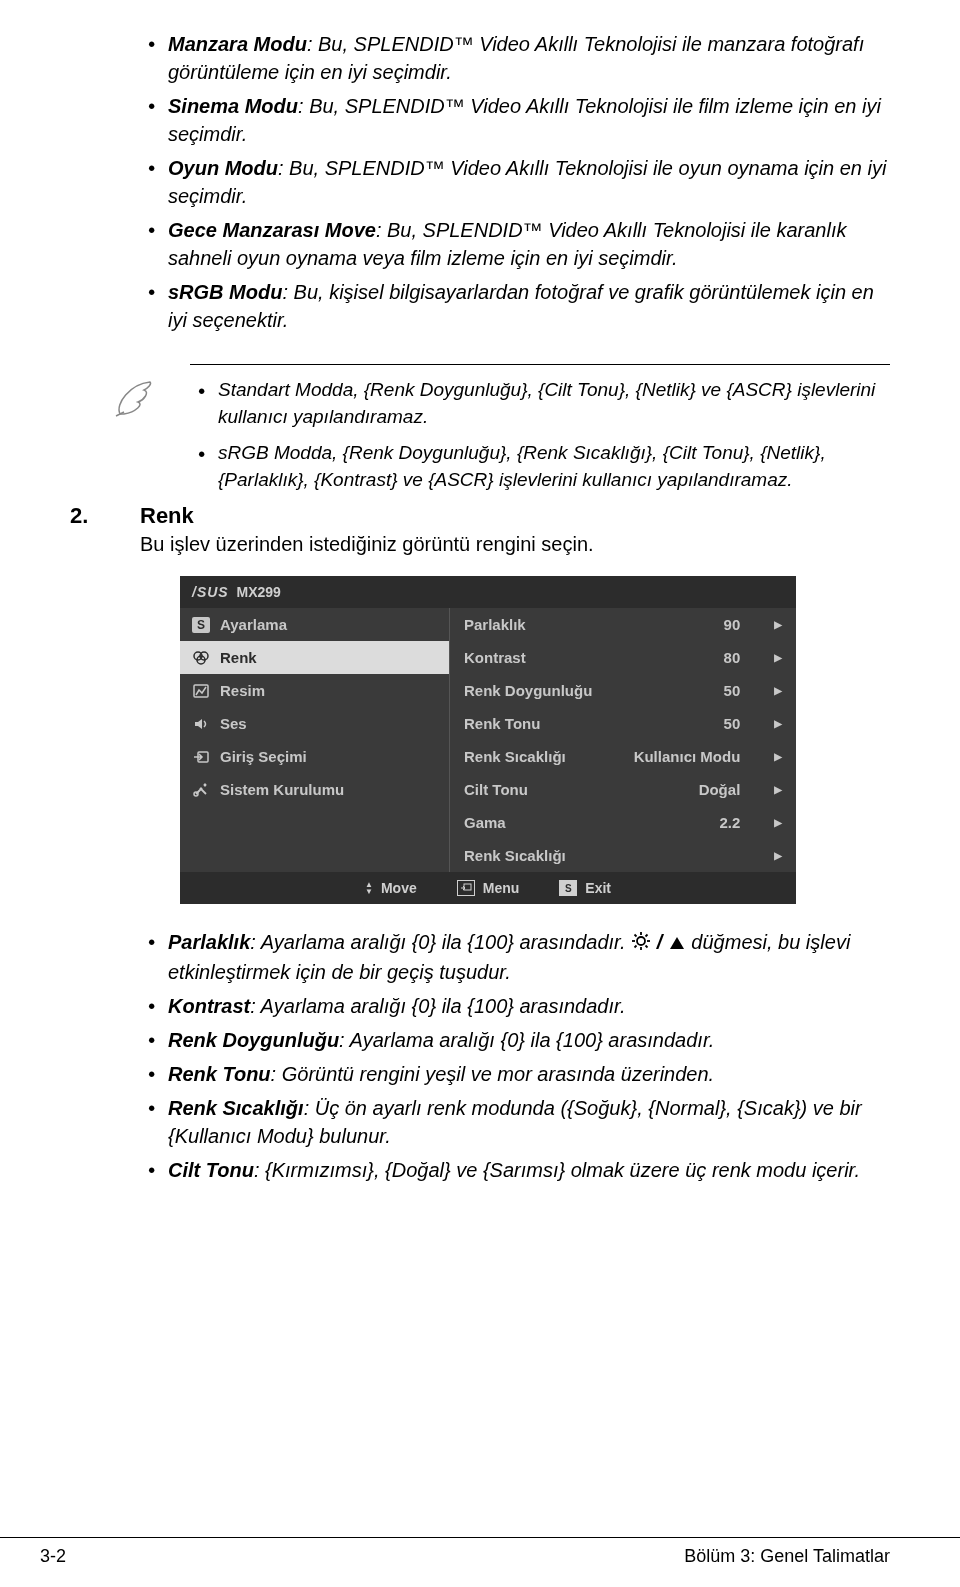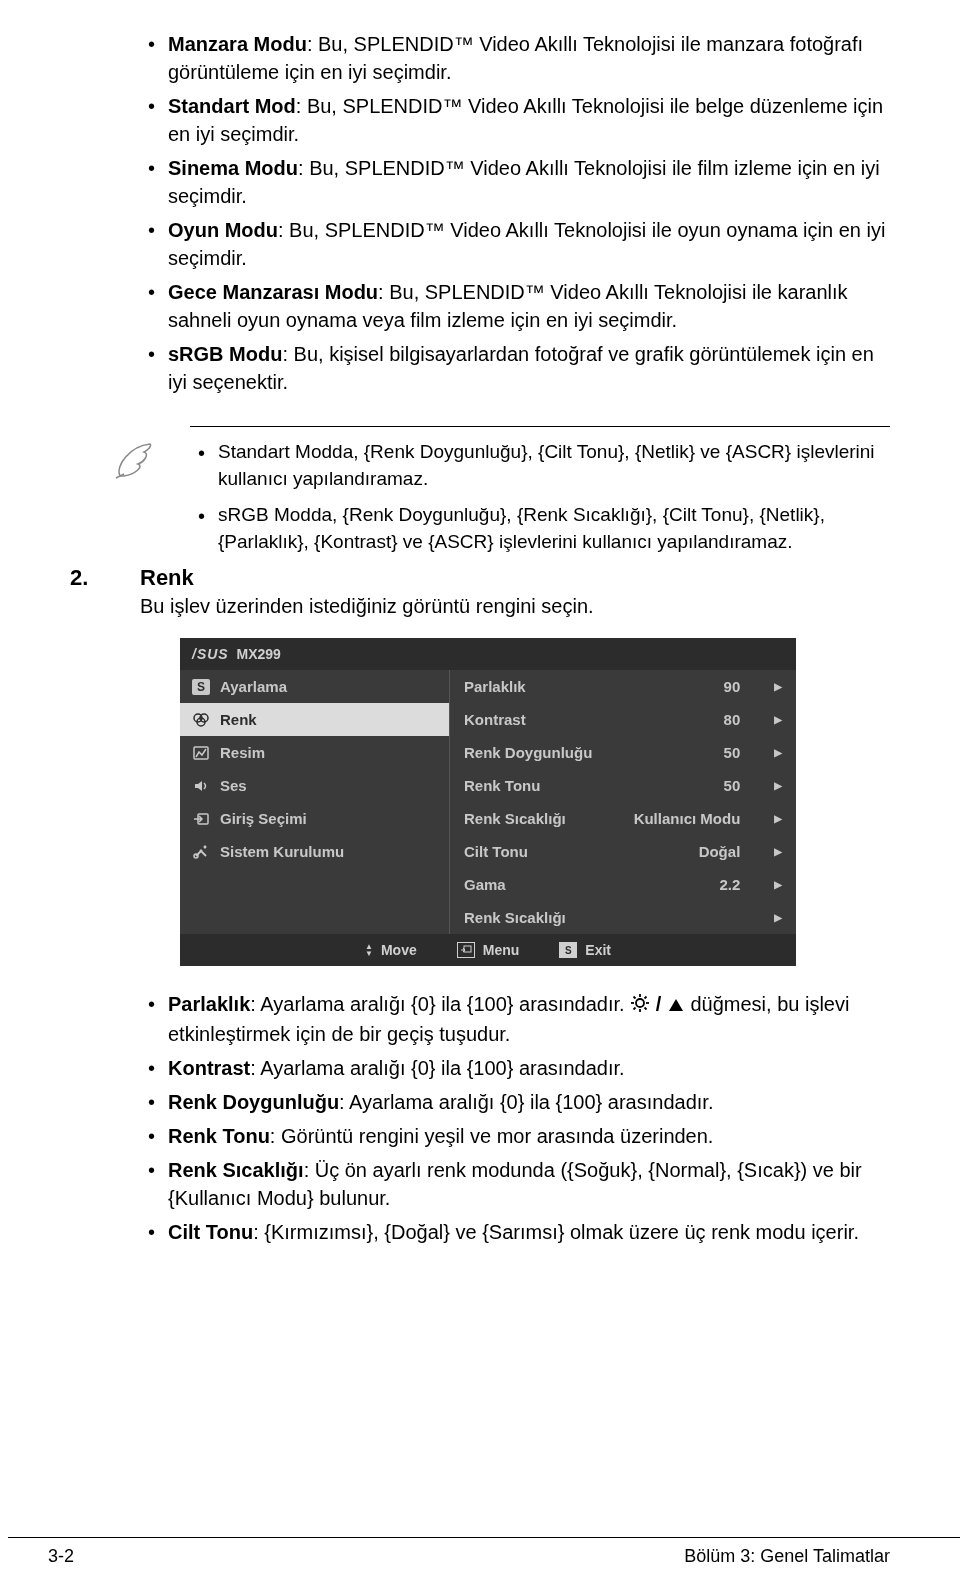--- a/index.html
+++ b/index.html
@@ -5,21 +5,21 @@
   * { margin: 0; padding: 0; box-sizing: border-box; }
   body {
     font-family: Arial, Helvetica, sans-serif;
     background: #fff;
     color: #000;
     width: 960px;
     min-height: 1587px;
     position: relative;
     padding: 30px 70px 60px 70px;
   }
-  .bullet-list { list-style: none; }
+  .bullet-list { list-style: none; font-style: italic; }
   .bullet-list li {
     position: relative;
     padding-left: 28px;
     font-size: 20px;
     line-height: 1.4;
     margin-bottom: 6px;
   }
   .bullet-list li::before {
     content: "•";
     position: absolute;
@@ -126,42 +126,41 @@
   }
   .osd-footer-item { display: flex; align-items: center; gap: 8px; }
   .footer-icon-box {
     display:inline-flex; align-items:center; justify-content:center;
     width:18px; height:16px; border:1px solid #d0d0d0;
     font-size:10px;
   }
   .page-footer {
     position: absolute;
     bottom: 20px;
-    left: 8px;
+    left: 0;
     right: 0;
     border-top: 1px solid #000;
     padding: 8px 70px 0 40px;
     display: flex;
     justify-content: space-between;
     font-size: 18px;
   }
   .inline-icon {
     display: inline-block;
     vertical-align: middle;
   }
 </style>
 </head>
 <body>
 
 <ul class="bullet-list indent1">
   <li><span class="bold">Manzara Modu</span><span>: Bu, SPLENDID™ Video Akıllı Teknolojisi ile manzara fotoğrafı görüntüleme için en iyi seçimdir.</span></li>
-  <li><span class="bold">Standart Mod</span><span>: Bu, SPLENDID™ Video Akıllı Teknolojisi ile belge düzenleme için en iyi seçimdir.</span></li>
   <li><span class="bold">Sinema Modu</span><span>: Bu, SPLENDID™ Video Akıllı Teknolojisi ile film izleme için en iyi seçimdir.</span></li>
   <li><span class="bold">Oyun Modu</span><span>: Bu, SPLENDID™ Video Akıllı Teknolojisi ile oyun oynama için en iyi seçimdir.</span></li>
-  <li><span class="bold">Gece Manzarası Modu</span><span>: Bu, SPLENDID™ Video Akıllı Teknolojisi ile karanlık sahneli oyun oynama veya film izleme için en iyi seçimdir.</span></li>
+  <li><span class="bold">Gece Manzarası Move</span><span>: Bu, SPLENDID™ Video Akıllı Teknolojisi ile karanlık sahneli oyun oynama veya film izleme için en iyi seçimdir.</span></li>
   <li><span class="bold">sRGB Modu</span><span>: Bu, kişisel bilgisayarlardan fotoğraf ve grafik görüntülemek için en iyi seçenektir.</span></li>
 </ul>
 
 <div class="note-block">
   <span class="note-icon">
     <svg viewBox="0 0 50 50" width="50" height="50">
       <path d="M10 40 C 5 30, 20 10, 40 8 C 42 10, 38 14, 34 16 C 40 18, 34 26, 28 28 C 34 30, 26 38, 14 40 Z" fill="none" stroke="#888" stroke-width="1.5"></path>
       <path d="M6 42 L 14 38" stroke="#888" stroke-width="1.5"></path>
     </svg>
   </span>

